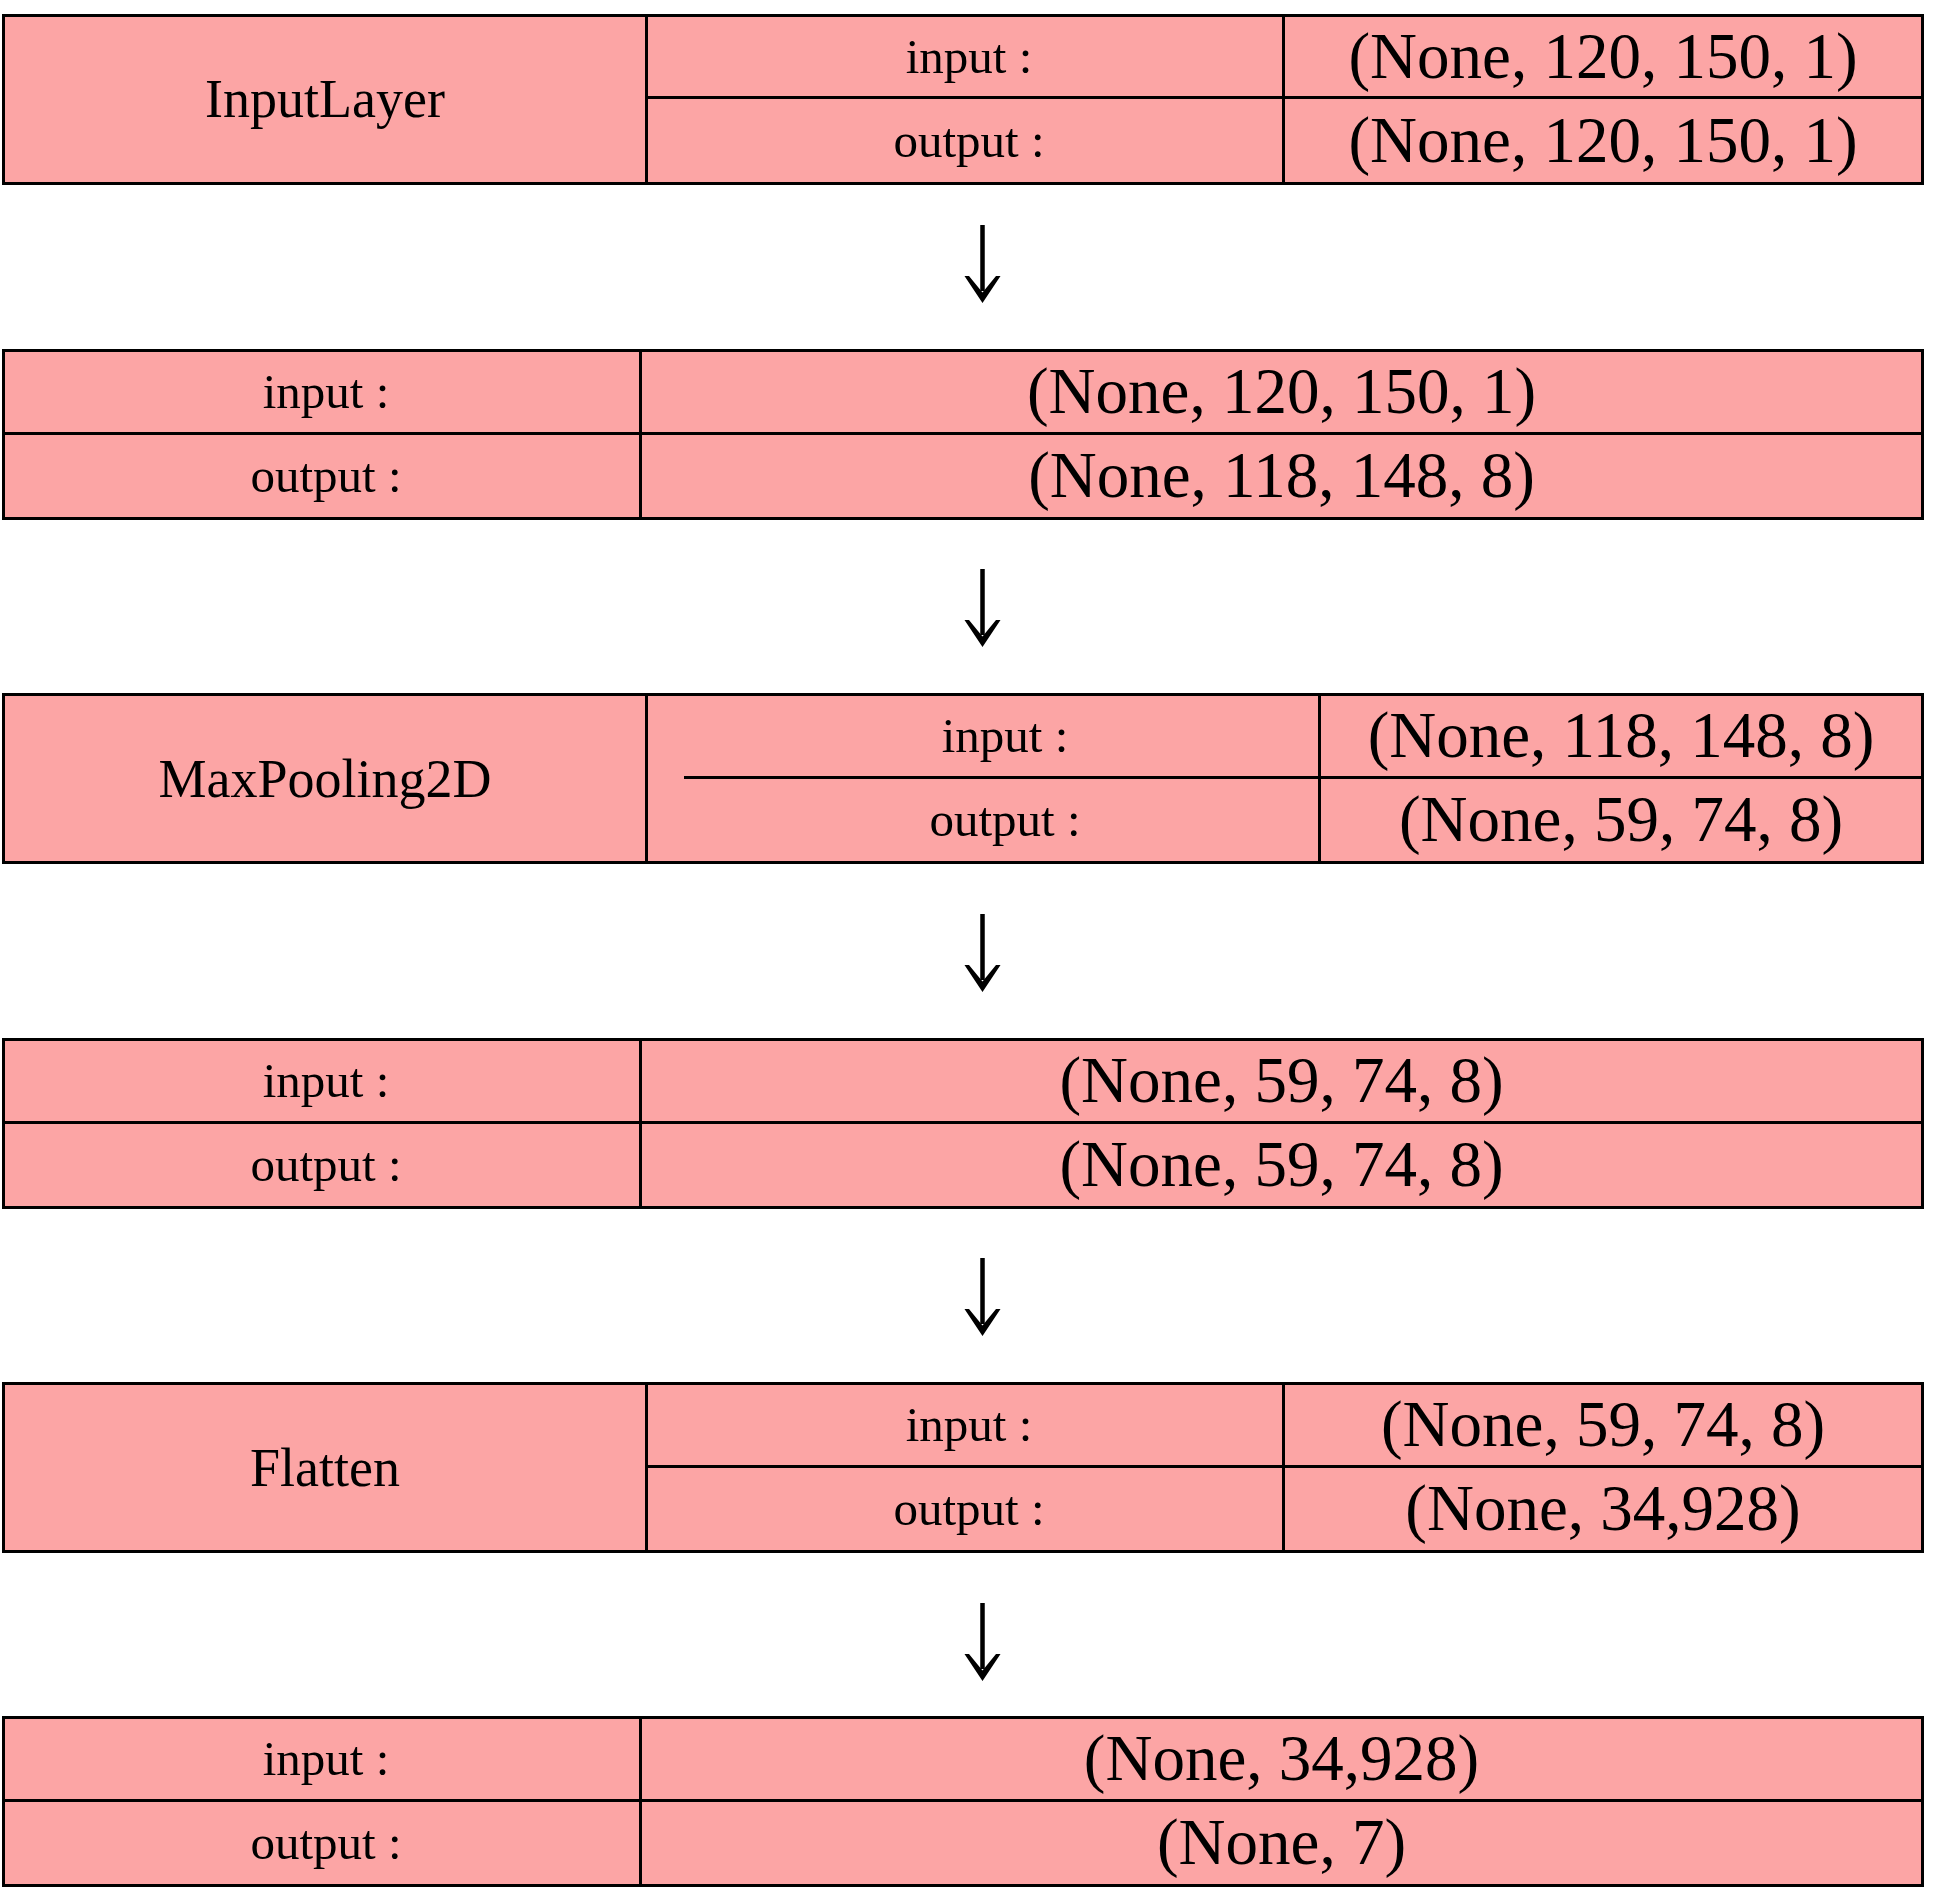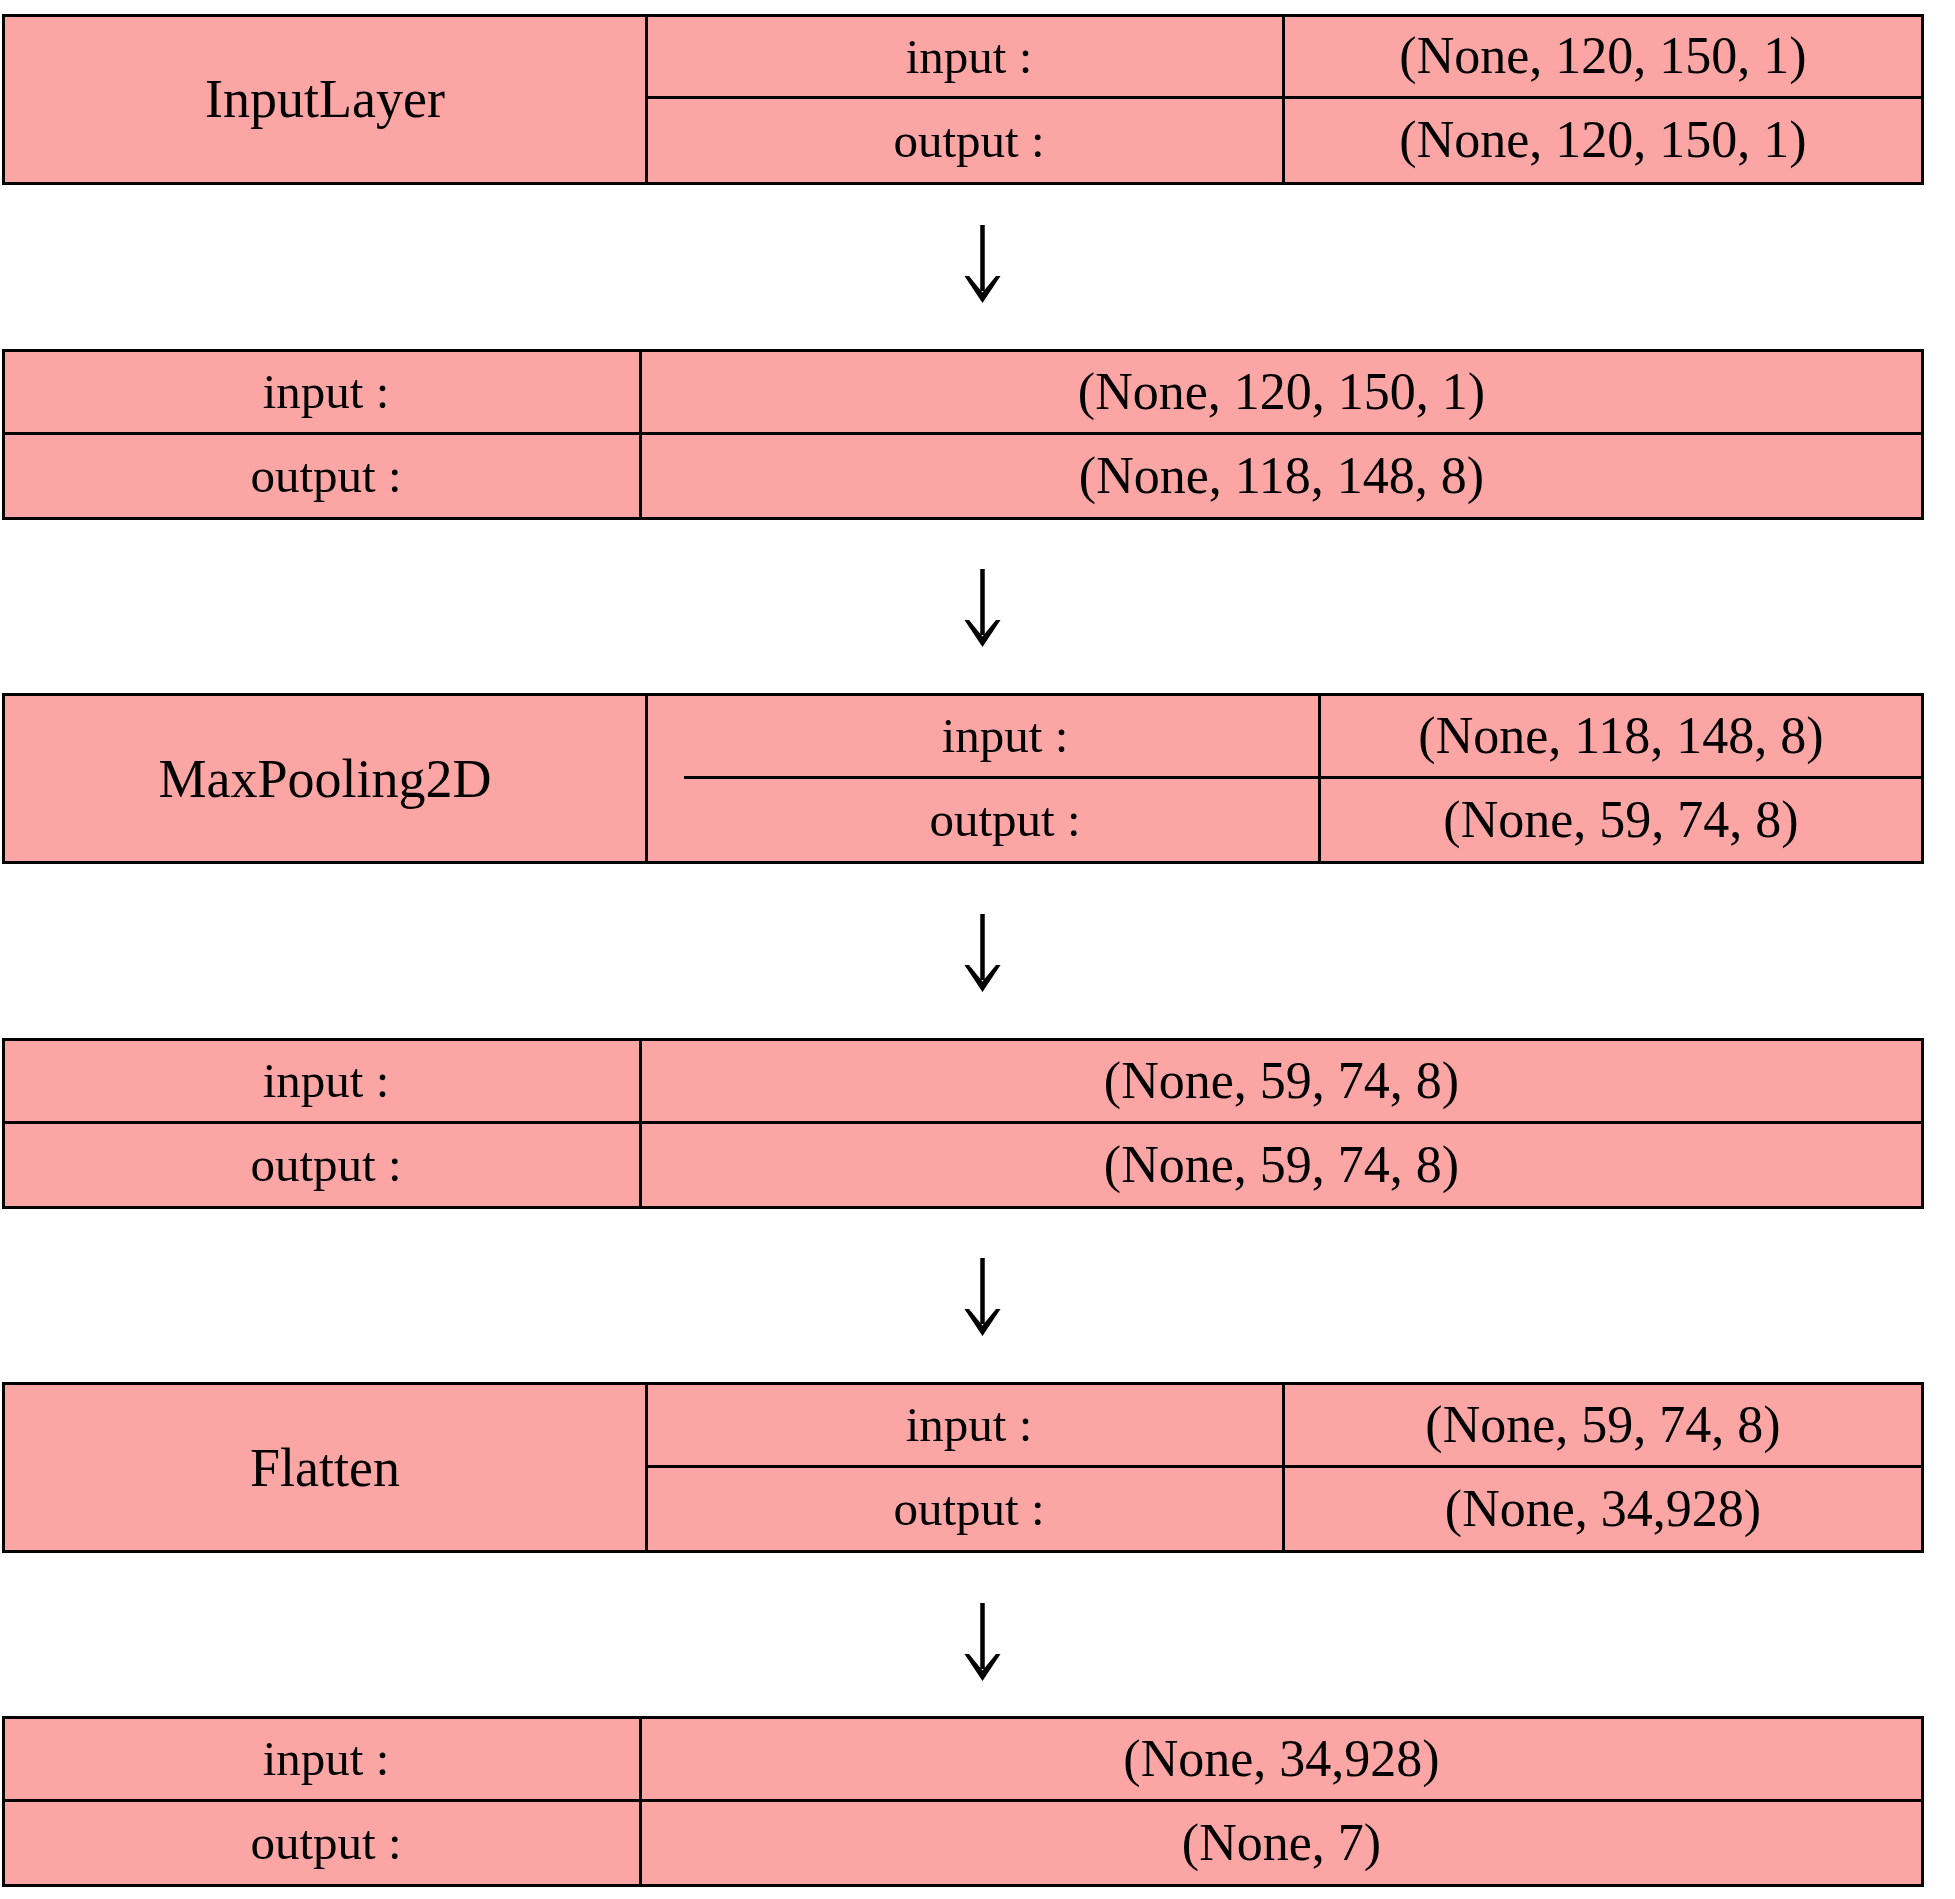--- a/index.html
+++ b/index.html
@@ -74,21 +74,21 @@
     line-height: 1;
     padding-left: 8px;
   }
 
   .io-shape {
     flex: 1 1 auto;
     box-sizing: border-box;
     display: flex;
     align-items: center;
     justify-content: center;
-    font-size: 52px;
+    font-size: 65px;
     line-height: 1;
   }
 
   .arrow {
     position: absolute;
     left: 963px;
     width: 39px;
     height: 81px;
   }
 

